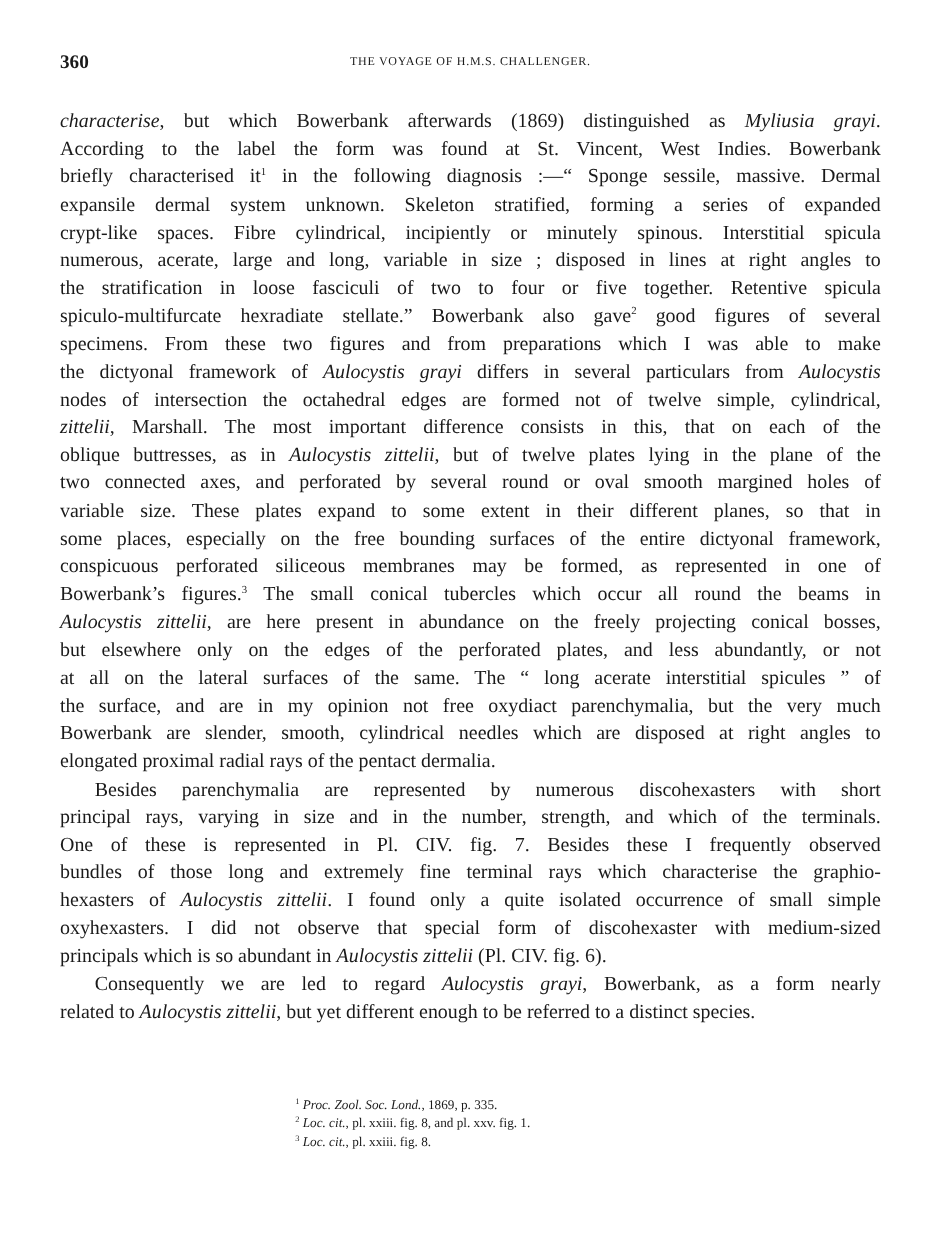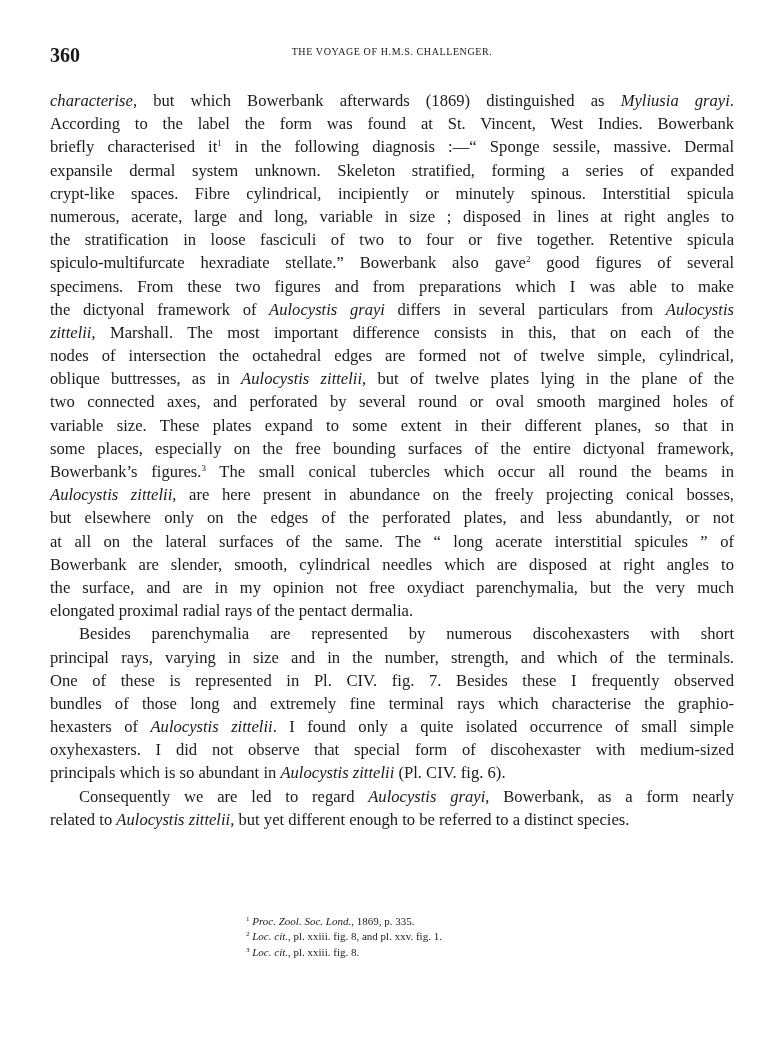--- a/index.html
+++ b/index.html
@@ -1,19 +1,19 @@
 <!DOCTYPE html>
 <html><head>
 <meta charset="utf-8">
 <style>
   html, body { margin: 0; padding: 0; background: #ffffff; }
   body { width: 776px; height: 1050px; position: relative; overflow: hidden; color: #1a1a1a; font-family: "Liberation Serif", "DejaVu Serif", serif; }
   .page { position: absolute; left: 50px; top: 44px; width: 684px; }
   .header { position: relative; height: 30px; }
-  .page-number { position: absolute; left: 0; top: 0; font-size: 20px; font-weight: bold; }
+  .page-number { position: absolute; left: 0; top: 0; font-size: 16px; font-weight: bold; }
   .running-title { position: absolute; left: 0; right: 0; top: 2px; text-align: center; font-size: 10px; letter-spacing: 0.6px; }
   .body { margin-top: 15px; font-size: 16.6px; line-height: 23.2px; }
   .line { display: block; white-space: nowrap; text-align: justify; text-align-last: justify; height: 23.2px; overflow: visible; }
   .line.last { text-align-last: left; }
   .indent { padding-left: 29px; }
   i { font-style: italic; }
   sup { font-size: 9px; vertical-align: 6px; line-height: 0; }
   .footnotes { position: absolute; left: 246px; top: 914px; font-size: 11px; line-height: 15.3px; }
   .footnotes sup { font-size: 7px; vertical-align: 4px; }
   .fn { display: block; white-space: nowrap; }
@@ -30,32 +30,33 @@
       <div class="line"><i>characterise</i><span>, but which Bowerbank afterwards (1869) distinguished as </span><i>Myliusia grayi</i><span>.</span></div>
       <div class="line"><span>According to the label the form was found at St. Vincent, West Indies.  Bowerbank</span></div>
       <div class="line"><span>briefly characterised it</span><sup>1</sup><span> in the following diagnosis :—“ Sponge sessile, massive.  Dermal</span></div>
       <div class="line"><span>expansile dermal system unknown.  Skeleton stratified, forming a series of expanded</span></div>
       <div class="line"><span>crypt-like spaces.  Fibre cylindrical, incipiently or minutely spinous.  Interstitial spicula</span></div>
       <div class="line"><span>numerous, acerate, large and long, variable in size ; disposed in lines at right angles to</span></div>
       <div class="line"><span>the stratification in loose fasciculi of two to four or five together.  Retentive spicula</span></div>
       <div class="line"><span>spiculo-multifurcate hexradiate stellate.”  Bowerbank also gave</span><sup>2</sup><span> good figures of several</span></div>
       <div class="line"><span>specimens.  From these two figures and from preparations which I was able to make</span></div>
       <div class="line"><span>the dictyonal framework of </span><i>Aulocystis grayi</i><span> differs in several particulars from </span><i>Aulocystis</i></div>
+      <div class="line"><span>nodes of intersection the octahedral edges are formed not of twelve simple, cylindrical,</span></div>
       <div class="line"><i>zittelii</i><span>, Marshall.  The most important difference consists in this, that on each of the</span></div>
-      <div class="line"><span>nodes of intersection the octahedral edges are formed not of twelve simple, cylindrical,</span></div>
       <div class="line"><span>oblique buttresses, as in </span><i>Aulocystis zittelii</i><span>, but of twelve plates lying in the plane of the</span></div>
       <div class="line"><span>two connected axes, and perforated by several round or oval smooth margined holes of</span></div>
       <div class="line"><span>variable size.  These plates expand to some extent in their different planes, so that in</span></div>
       <div class="line"><span>some places, especially on the free bounding surfaces of the entire dictyonal framework,</span></div>
+      <div class="line"><span>conspicuous perforated siliceous membranes may be formed, as represented in one of</span></div>
       <div class="line"><span>Bowerbank’s figures.</span><sup>3</sup><span>  The small conical tubercles which occur all round the beams in</span></div>
       <div class="line"><i>Aulocystis zittelii</i><span>, are here present in abundance on the freely projecting conical bosses,</span></div>
       <div class="line"><span>but elsewhere only on the edges of the perforated plates, and less abundantly, or not</span></div>
       <div class="line"><span>at all on the lateral surfaces of the same.  The “ long acerate interstitial spicules ” of</span></div>
+      <div class="line"><span>the surface, and are in my opinion not free oxydiact parenchymalia, but the very much</span></div>
       <div class="line"><span>Bowerbank are slender, smooth, cylindrical needles which are disposed at right angles to</span></div>
-      <div class="line"><span>the surface, and are in my opinion not free oxydiact parenchymalia, but the very much</span></div>
       <div class="line last"><span>elongated proximal radial rays of the pentact dermalia.</span></div>
       <div class="line indent"><span>Besides parenchymalia are represented by numerous discohexasters with short</span></div>
       <div class="line"><span>principal rays, varying in size and in the number, strength, and which of the terminals.</span></div>
       <div class="line"><span>One of these is represented in Pl. CIV. fig. 7.  Besides these I frequently observed</span></div>
       <div class="line"><span>bundles of those long and extremely fine terminal rays which characterise the graphio-</span></div>
       <div class="line"><span>hexasters of </span><i>Aulocystis zittelii</i><span>.  I found only a quite isolated occurrence of small simple</span></div>
       <div class="line"><span>oxyhexasters.  I did not observe that special form of discohexaster with medium-sized</span></div>
       <div class="line last"><span>principals which is so abundant in </span><i>Aulocystis zittelii</i><span> (Pl. CIV. fig. 6).</span></div>
       <div class="line indent"><span>Consequently we are led to regard </span><i>Aulocystis grayi</i><span>, Bowerbank, as a form nearly</span></div>
       <div class="line last"><span>related to </span><i>Aulocystis zittelii</i><span>, but yet different enough to be referred to a distinct species.</span></div>

